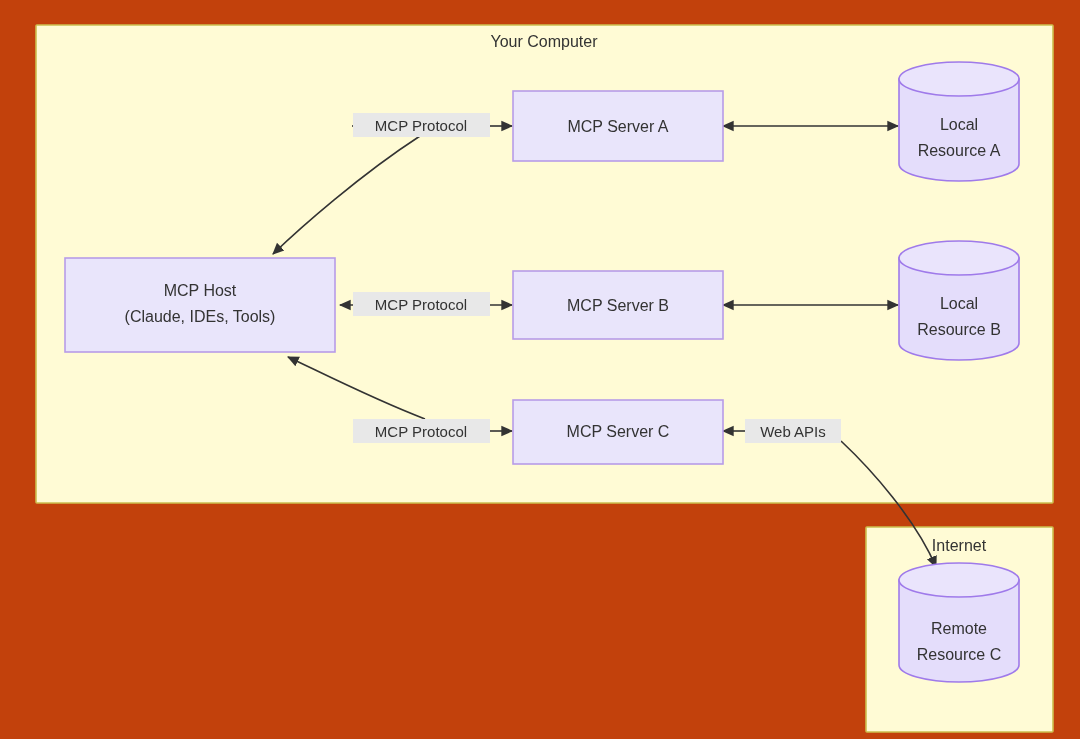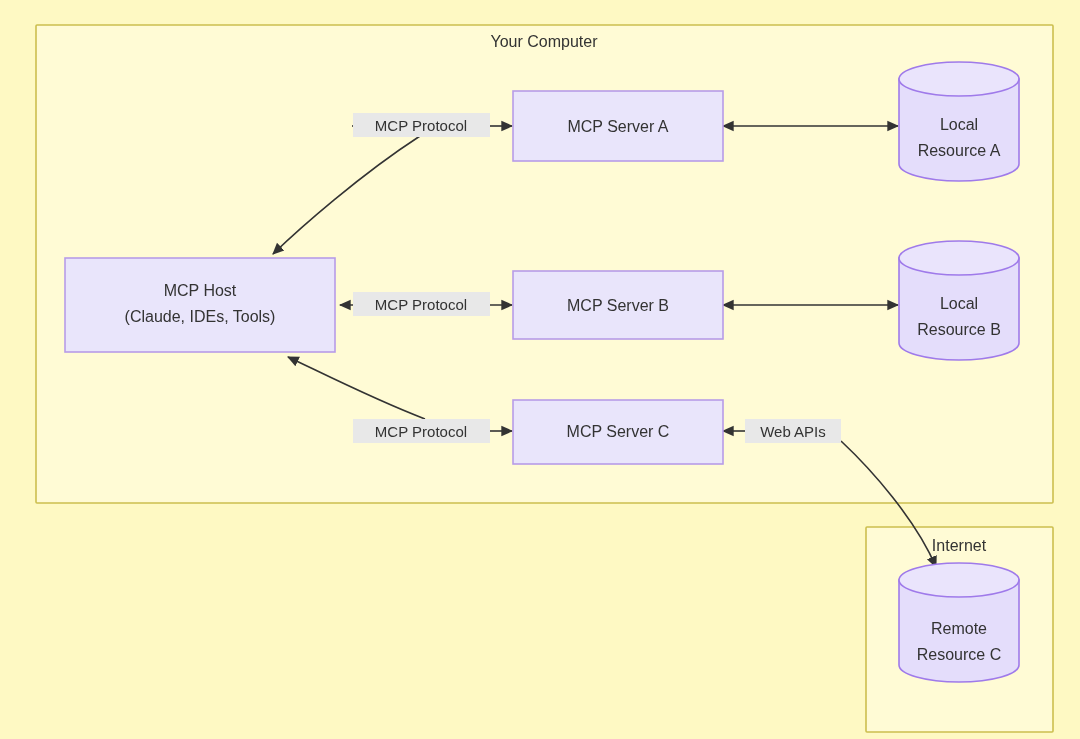--- a/index.html
+++ b/index.html
@@ -5,21 +5,21 @@
   html, body {
     margin: 0;
     padding: 0;
     background: #ffffff;
     font-family: "Liberation Sans", sans-serif;
   }
   #canvas {
     position: relative;
     width: 1080px;
     height: 739px;
-    background: #fef9c3;
+    background: #c2410c;
     overflow: hidden;
   }
   svg.diagram {
     position: absolute;
     left: 0;
     top: 0;
     width: 1080px;
     height: 739px;
   }
   .container-label,

